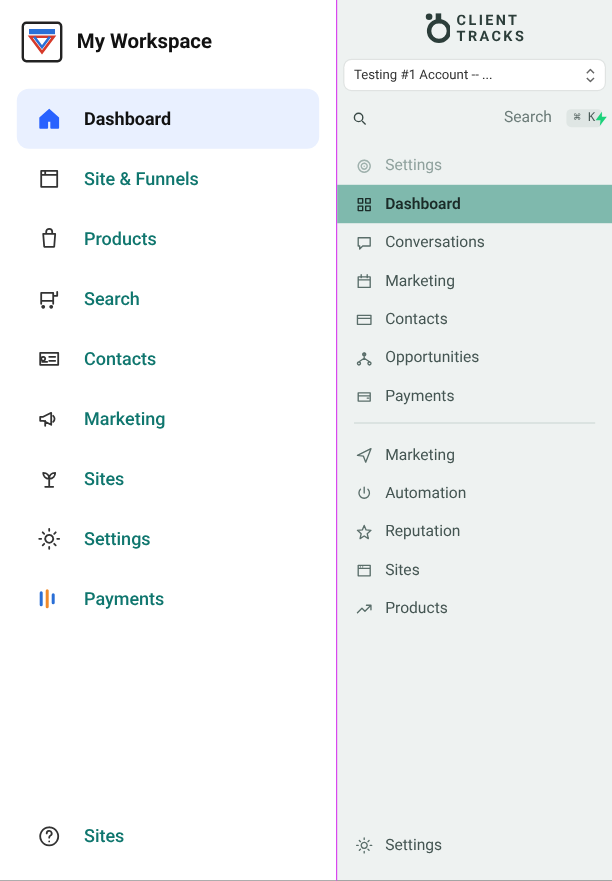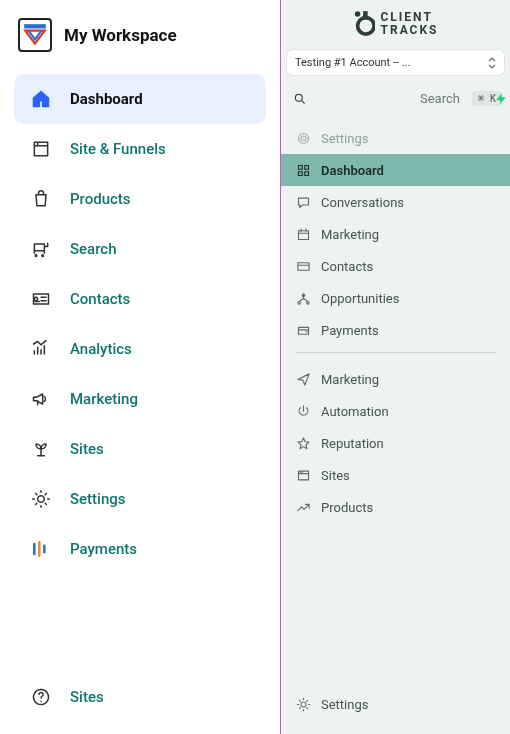--- a/index.html
+++ b/index.html
@@ -105,28 +105,20 @@
         <span class="icon">
           <svg viewBox="0 0 24 24">
             <path d="M3 6 H21 V18 H3 Z M6 10 a2 2 0 1 0 0.01 0 M12 10 H18 M12 14 H18 M5 15 H10" stroke-linecap="round" stroke-linejoin="round"></path>
           </svg>
         </span>
         <span class="label">Contacts</span>
       </div>
       <div class="item">
         <span class="icon">
           <svg viewBox="0 0 24 24">
-            <path d="M4 18 V14 M8 18 V10 M12 18 V13 M16 18 V8 M3 6 L8 3 L12 7 L18 2" stroke-linecap="round" stroke-linejoin="round"></path>
-          </svg>
-        </span>
-        <span class="label">Analytics</span>
-      </div>
-      <div class="item">
-        <span class="icon">
-          <svg viewBox="0 0 24 24">
             <path d="M3 10 V14 H6 L14 18 V6 L6 10 Z M16 9 a4 4 0 0 1 0 6 M8 14 V19" stroke-linecap="round" stroke-linejoin="round"></path>
           </svg>
         </span>
         <span class="label">Marketing</span>
       </div>
       <div class="item">
         <span class="icon">
           <svg viewBox="0 0 24 24">
             <path d="M12 20 V12 M12 12 C8 12 6 9 6 6 C10 6 12 9 12 12 M12 12 C16 12 18 9 18 6 C14 6 12 9 12 12 M8 20 H16" stroke-linecap="round" stroke-linejoin="round"></path>
           </svg>

